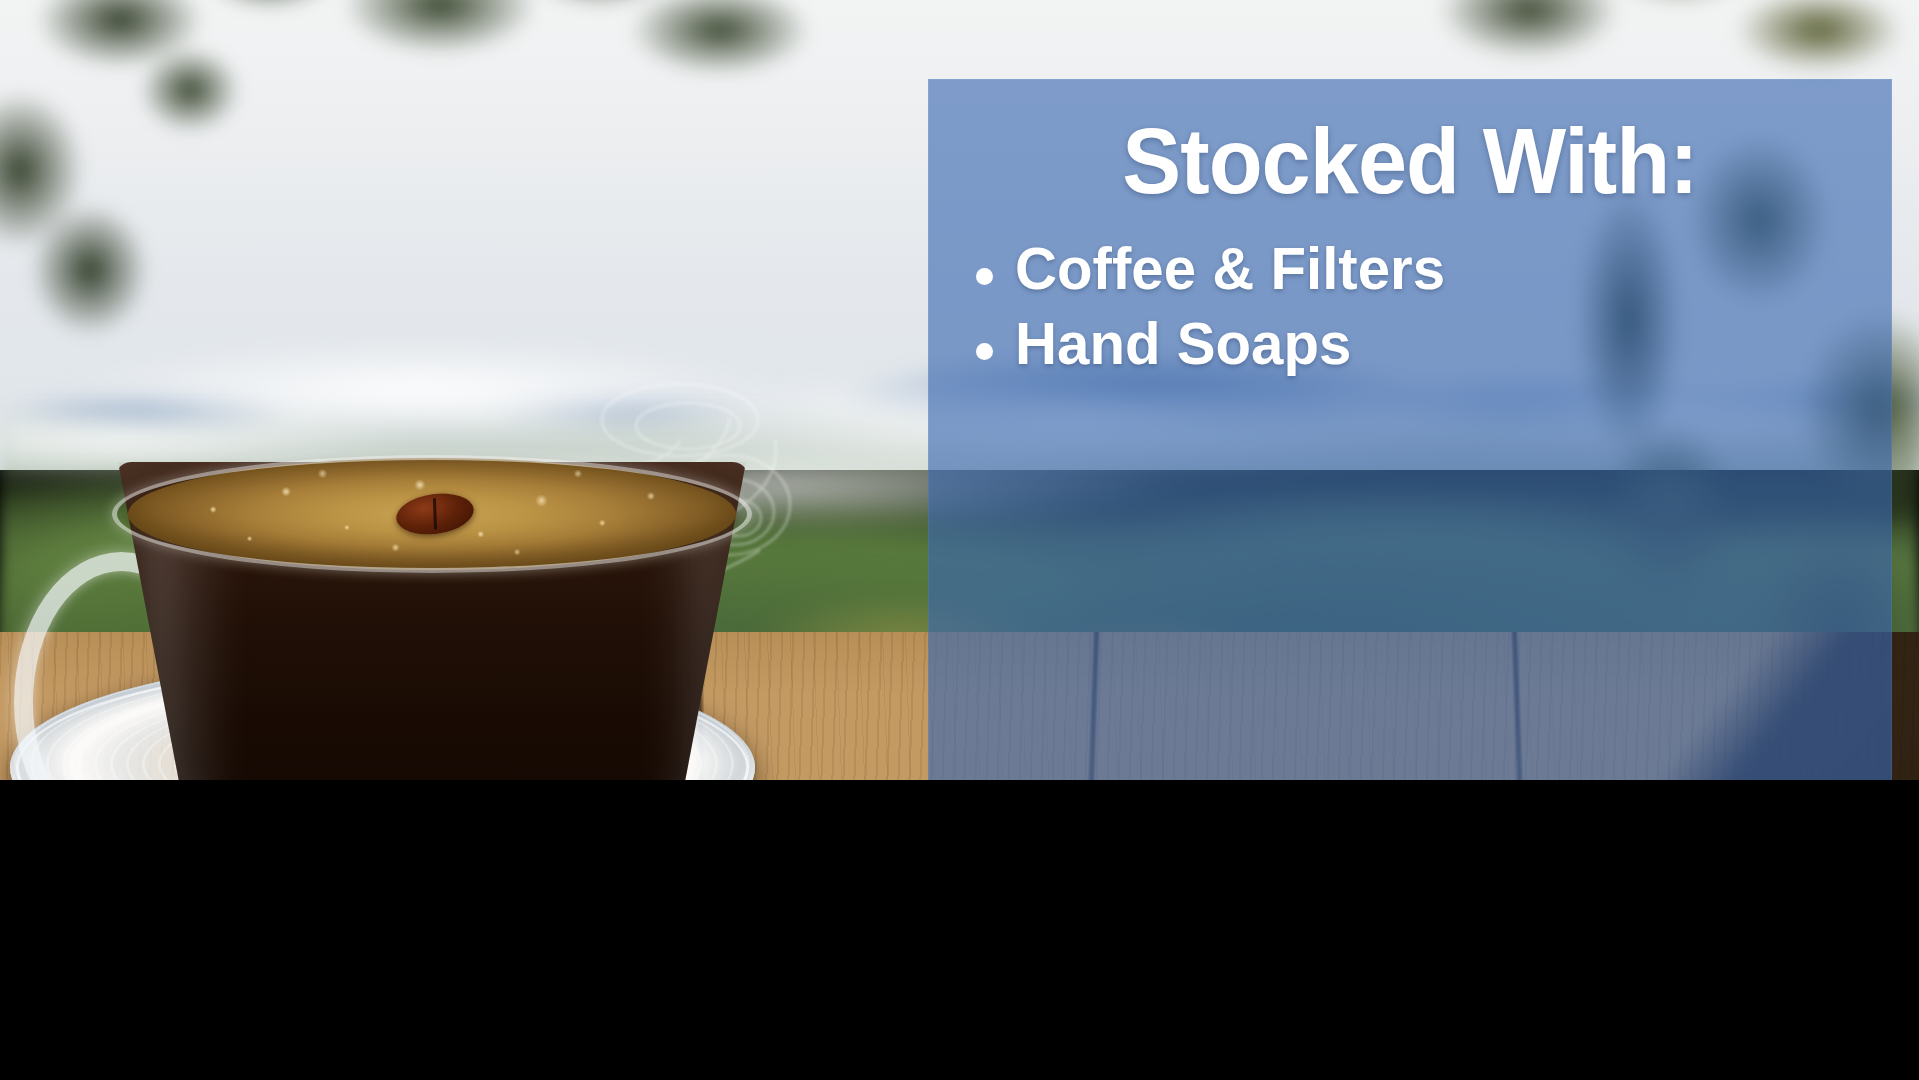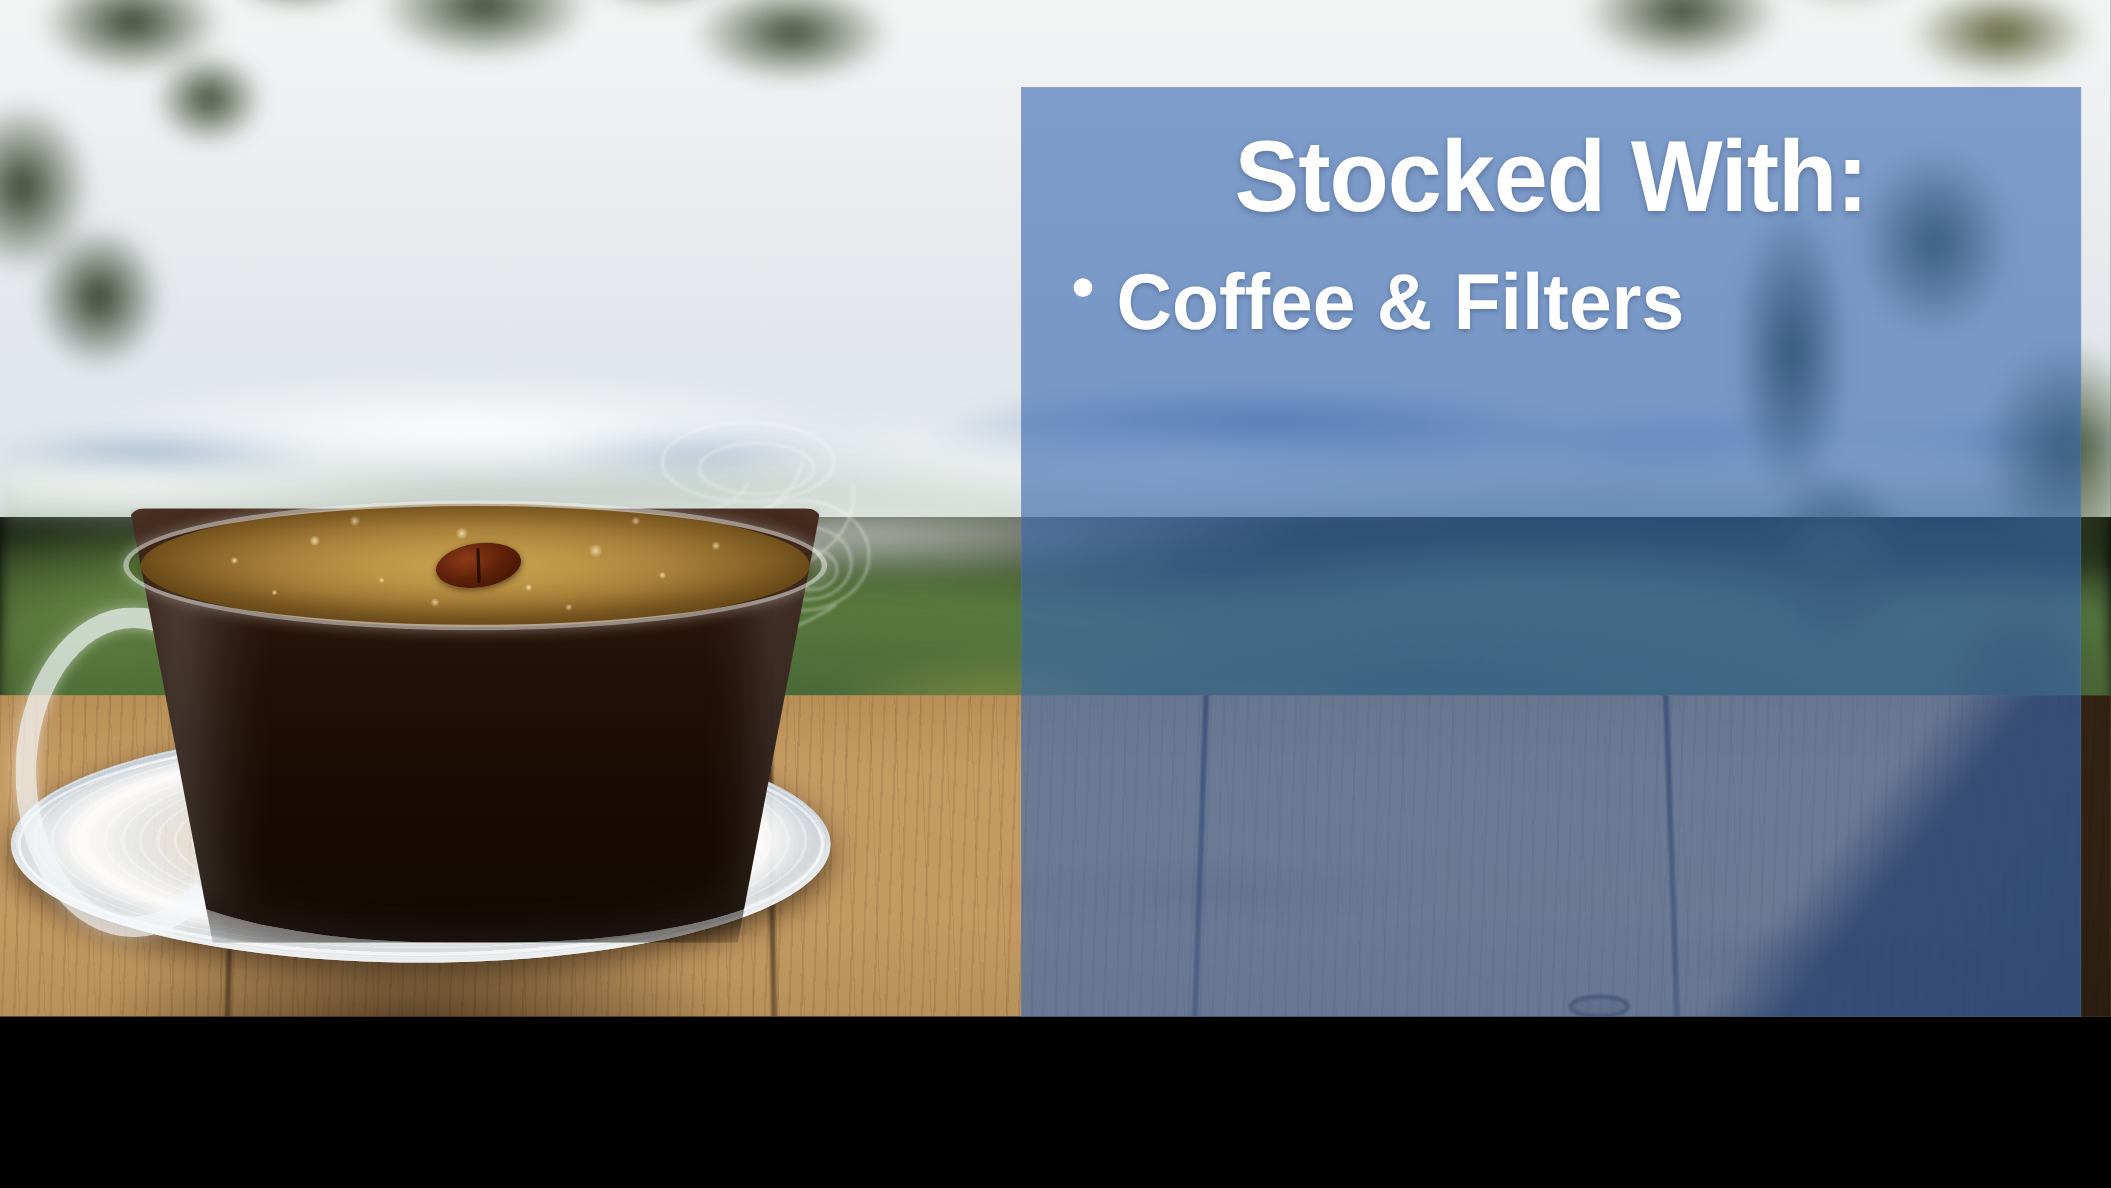--- a/index.html
+++ b/index.html
@@ -5,21 +5,21 @@
   * { margin:0; padding:0; box-sizing:border-box; }
   html, body {
     width:1919px; height:1080px;
     overflow:hidden;
     background:#000;
     font-family:"Liberation Sans", sans-serif;
   }
 
   #stage {
     position:relative;
-    width:1919px; height:924px;
+    width:1919px; height:780px;
     overflow:hidden;
   }
 
   
   .photo { position:absolute; inset:0; overflow:hidden; }
 
   
   .sky {
     position:absolute; left:0; top:0; width:1919px; height:470px;
     background:
@@ -307,23 +307,23 @@
     transform:scaleX(.96);
   }
 
   .panel-list {
     list-style:none;
     margin:26px 0 0 0;
     padding:0 0 0 48px;
   }
   .panel-list li {
     display:flex;
-    align-items:center;
+    align-items:flex-end;
     color:#fff;
-    font-size:72px;
+    font-size:60px;
     font-weight:700;
     line-height:1.0;
     margin-bottom:15px;
     text-shadow:0 2px 5px rgba(20,40,80,.35);
     white-space:nowrap;
   }
   .bullet {
     display:inline-block;
     width:17px; height:17px;
     border-radius:50%;
@@ -400,17 +400,21 @@
 
   <div class="panel">
     <div class="panel-inner">
       <div class="panel-title">Stocked With:</div>
 
       <ul class="panel-list">
         <li>
           <span class="bullet"></span>
           <span class="li-text">Coffee &amp; Filters</span>
         </li>
+        <li>
+          <span class="bullet"></span>
+          <span class="li-text">Hand Soaps</span>
+        </li>
       </ul>
     </div>
   </div>
 
 </div>
 
 </body></html>

